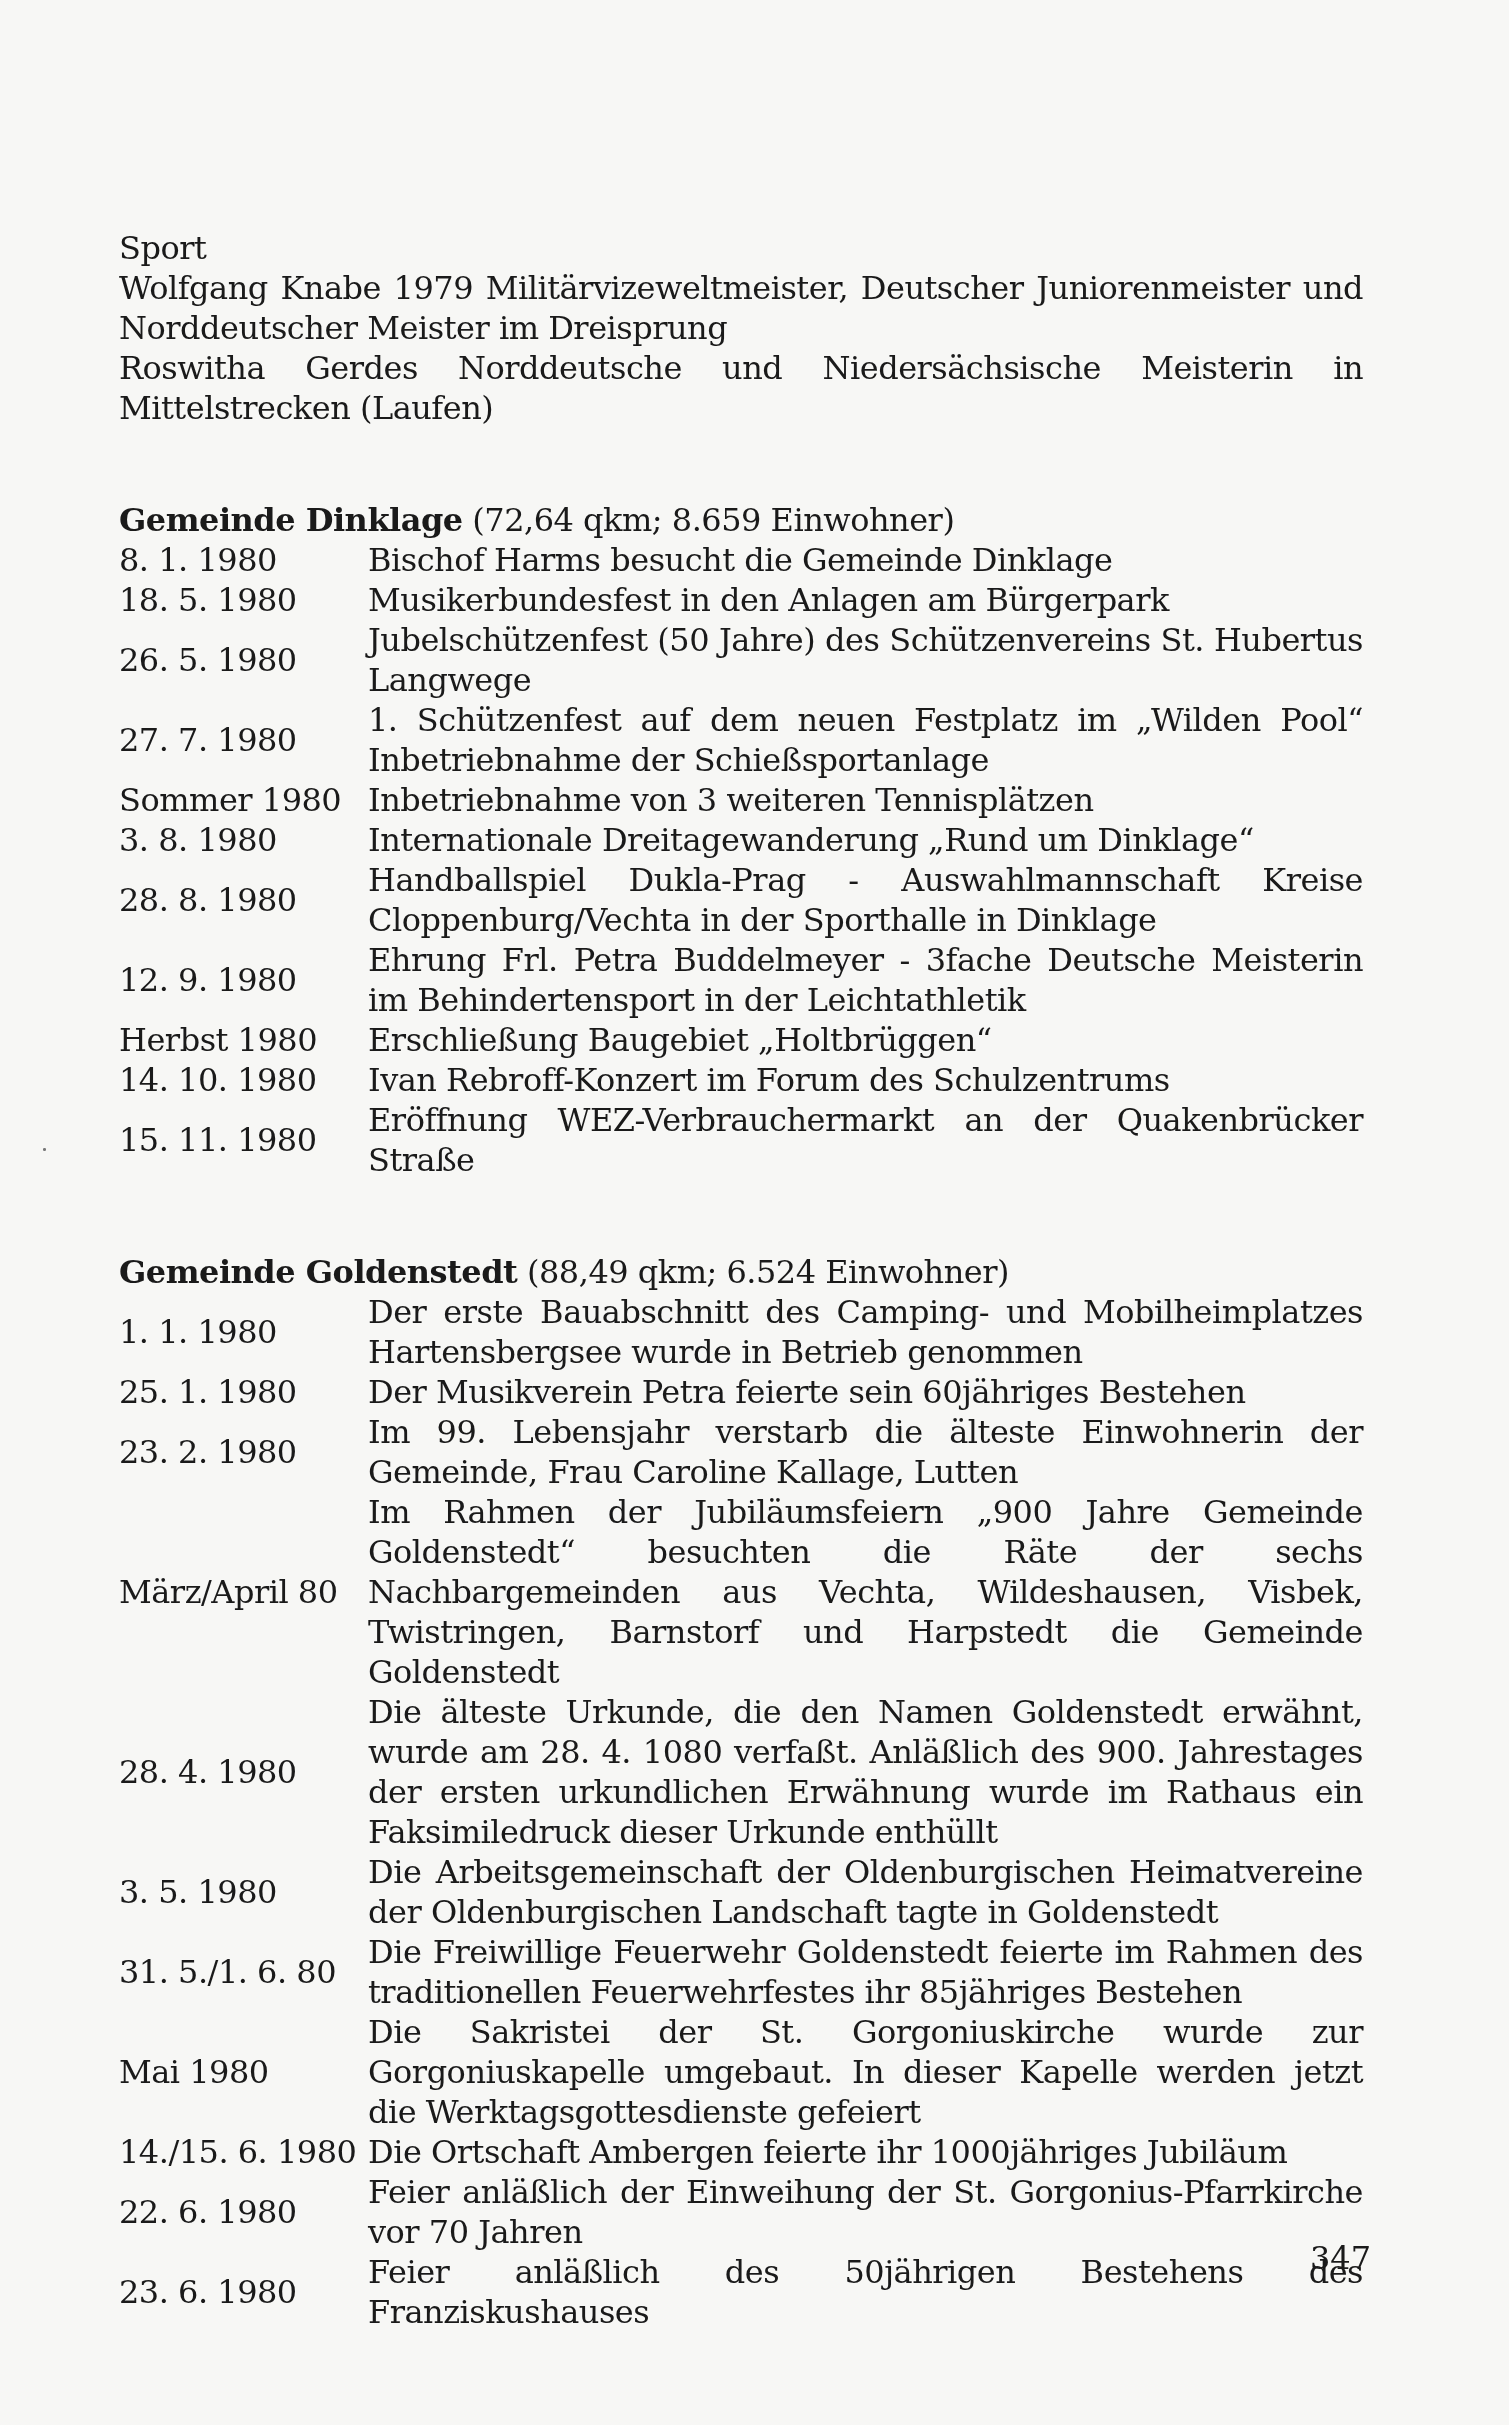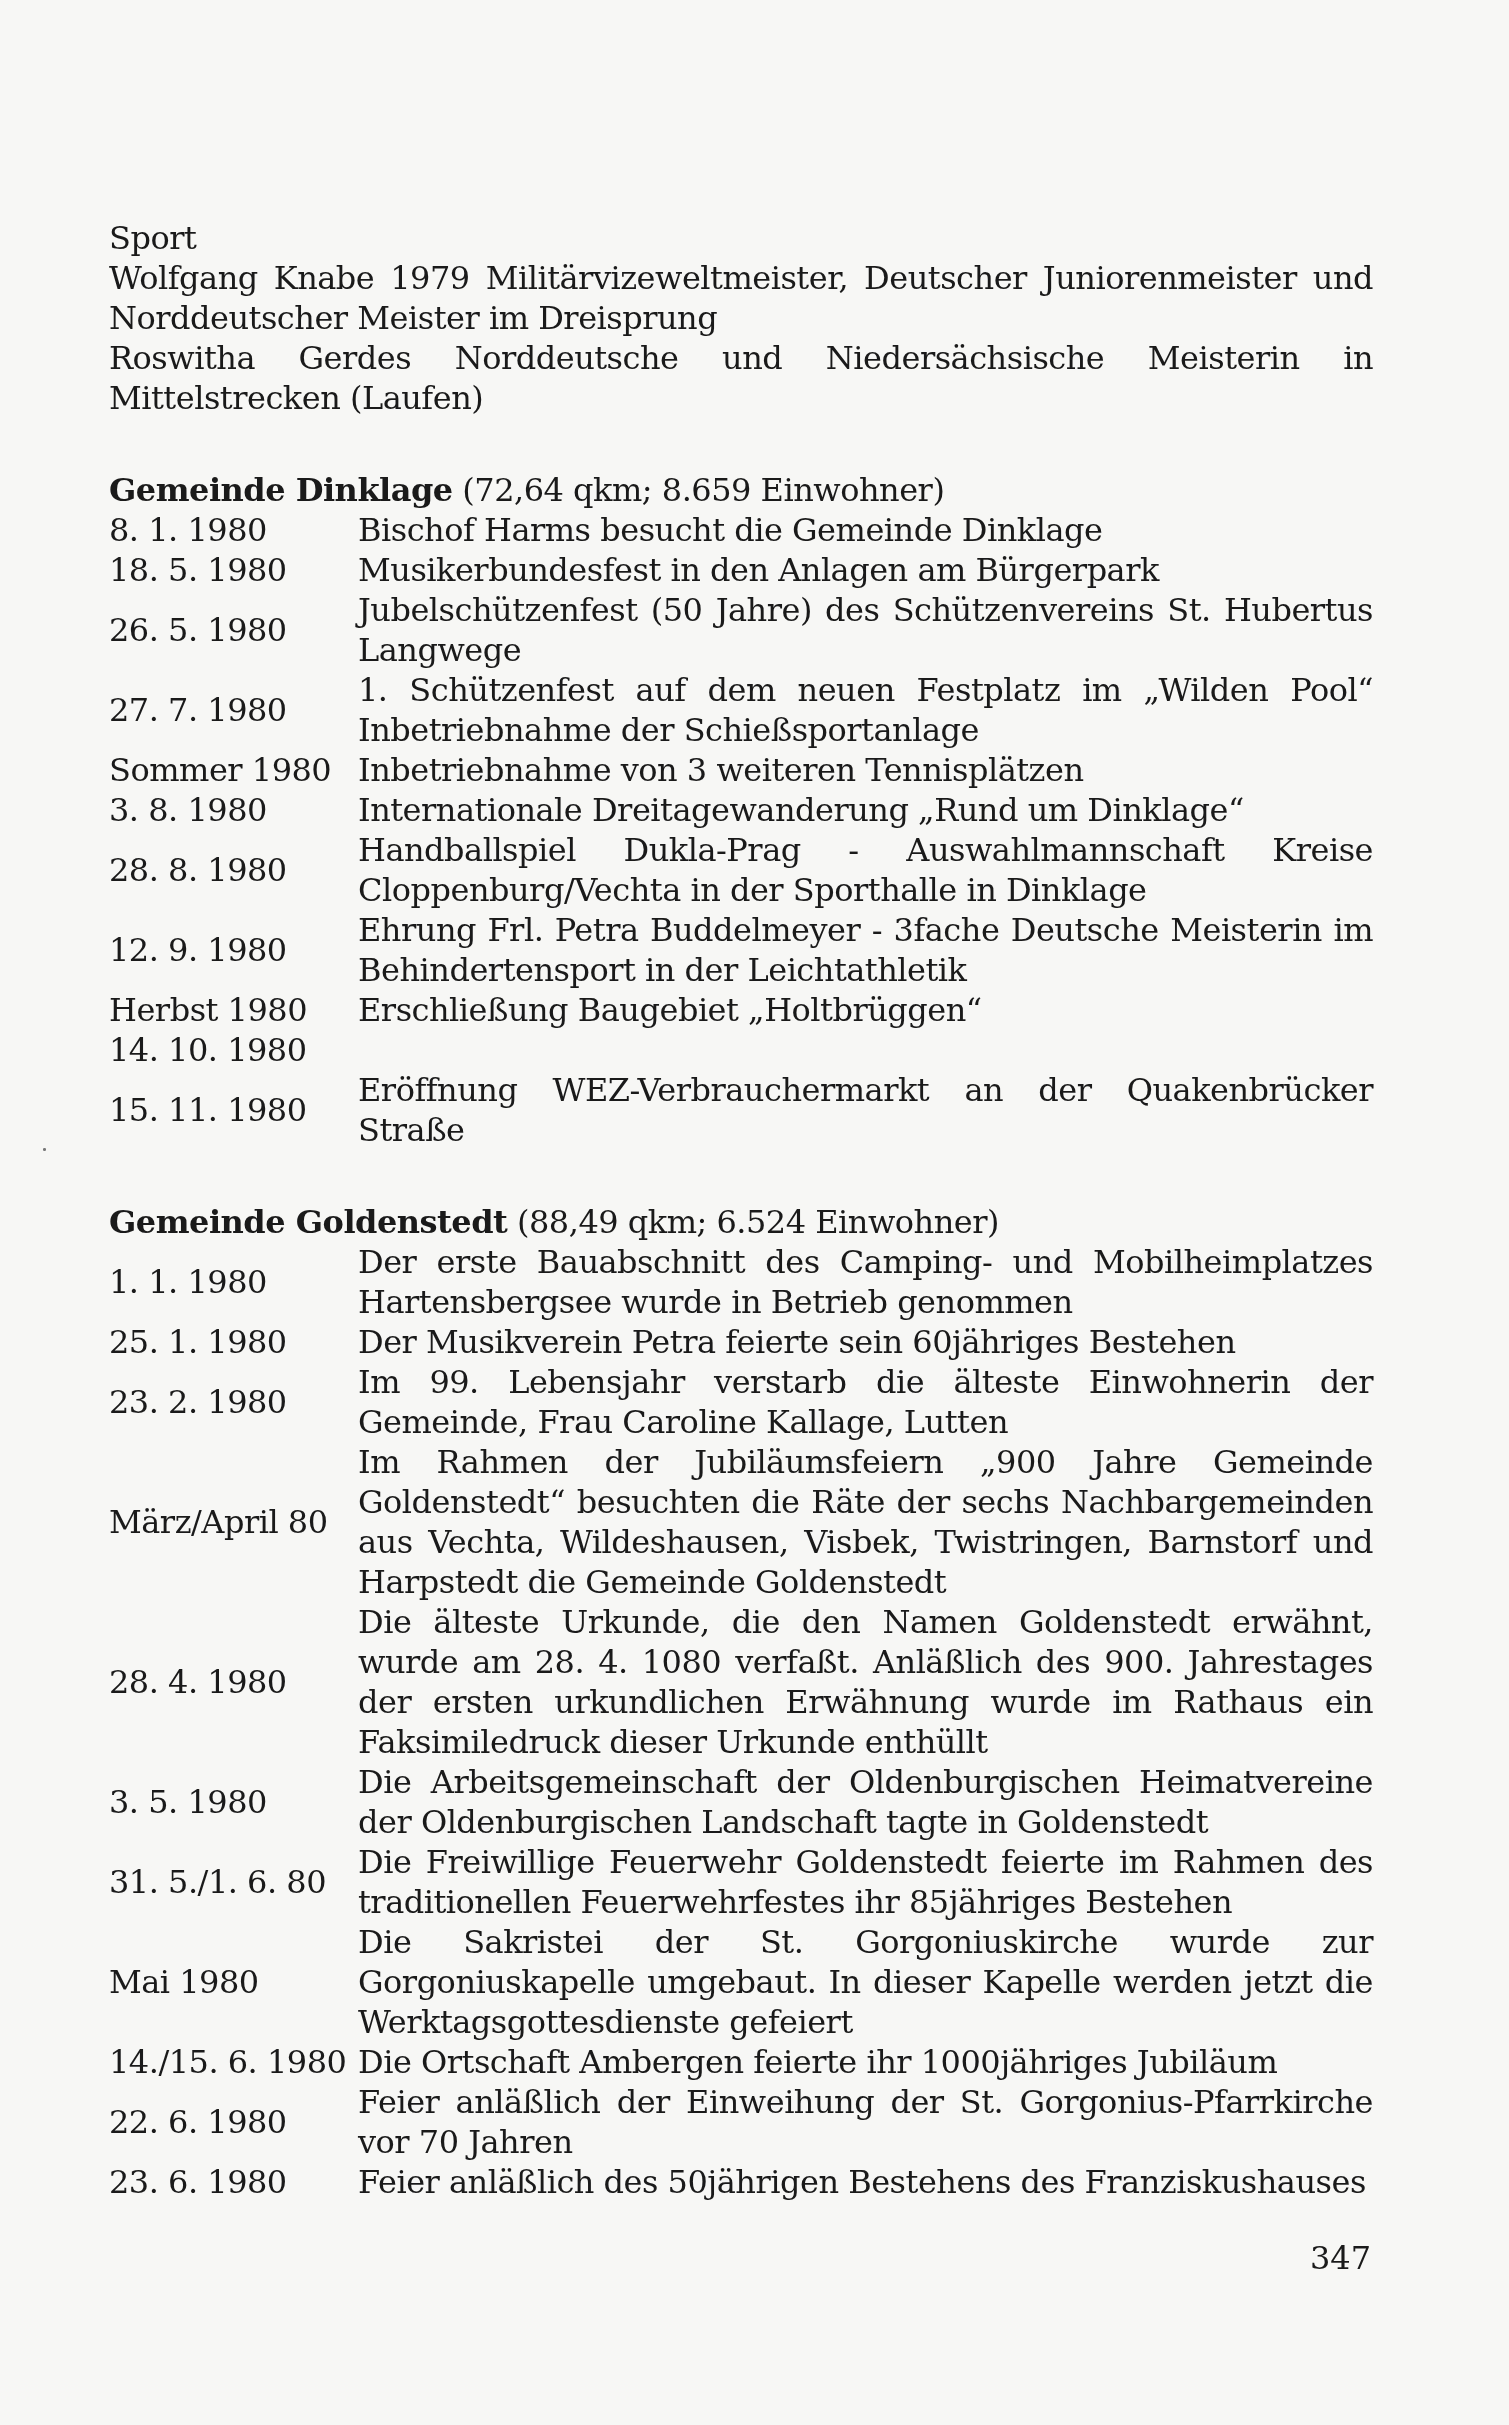--- a/index.html
+++ b/index.html
@@ -17,21 +17,21 @@
     }
     .page {
       position: absolute;
       left: 103px;
       top: 212px;
       width: 1276px;
       font-size: 32px;
       line-height: 40px;
       letter-spacing: -0.5px;
     }
-    .block { margin: 6px; }
+    .block { margin: 16px; }
     .para { text-align: justify; }
     .gap { height: 40px; }
     .heading { margin: 0; }
     .heading .bold { font-weight: bold; }
     .row {
       display: flex;
       align-items: center;
     }
     .row .date {
       flex: 0 0 249px;
@@ -108,20 +108,21 @@
     <div class="row">
       <span class="date">12. 9. 1980</span>
       <span class="desc">Ehrung Frl. Petra Buddelmeyer - 3fache Deutsche Meisterin im Behindertensport in der Leichtathletik</span>
     </div>
     <div class="row">
       <span class="date">Herbst 1980</span>
       <span class="desc">Erschließung Baugebiet „Holtbrüggen“</span>
     </div>
     <div class="row">
       <span class="date">14. 10. 1980</span>
+      <span class="desc">Ivan Rebroff-Konzert im Forum des Schulzentrums</span>
     </div>
     <div class="row">
       <span class="date">15. 11. 1980</span>
       <span class="desc">Eröffnung WEZ-Verbrauchermarkt an der Quakenbrücker Straße</span>
     </div>
   </div>
 
   <div class="gap"></div>
 
   <div class="block">

